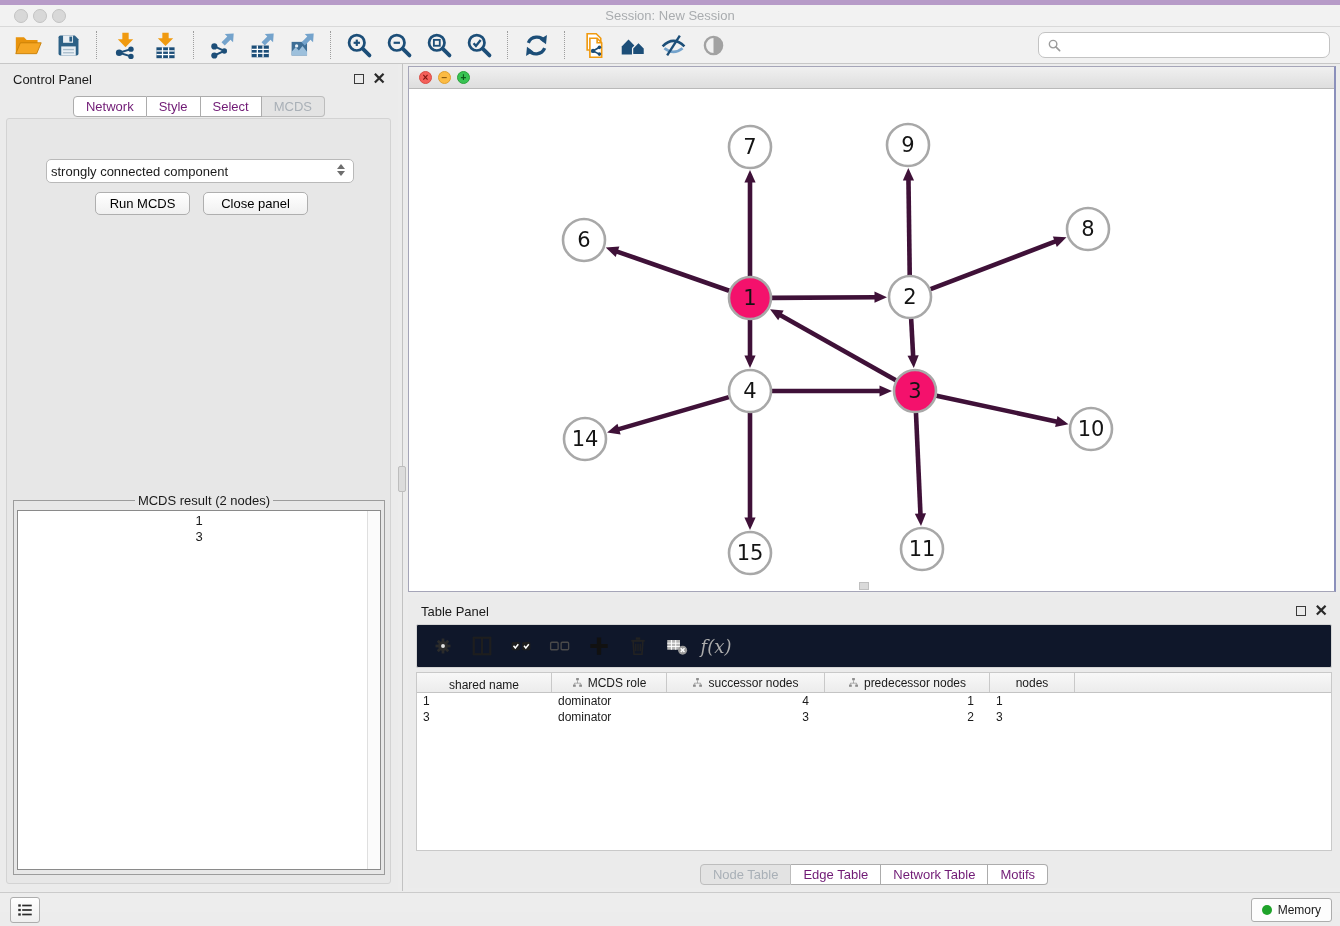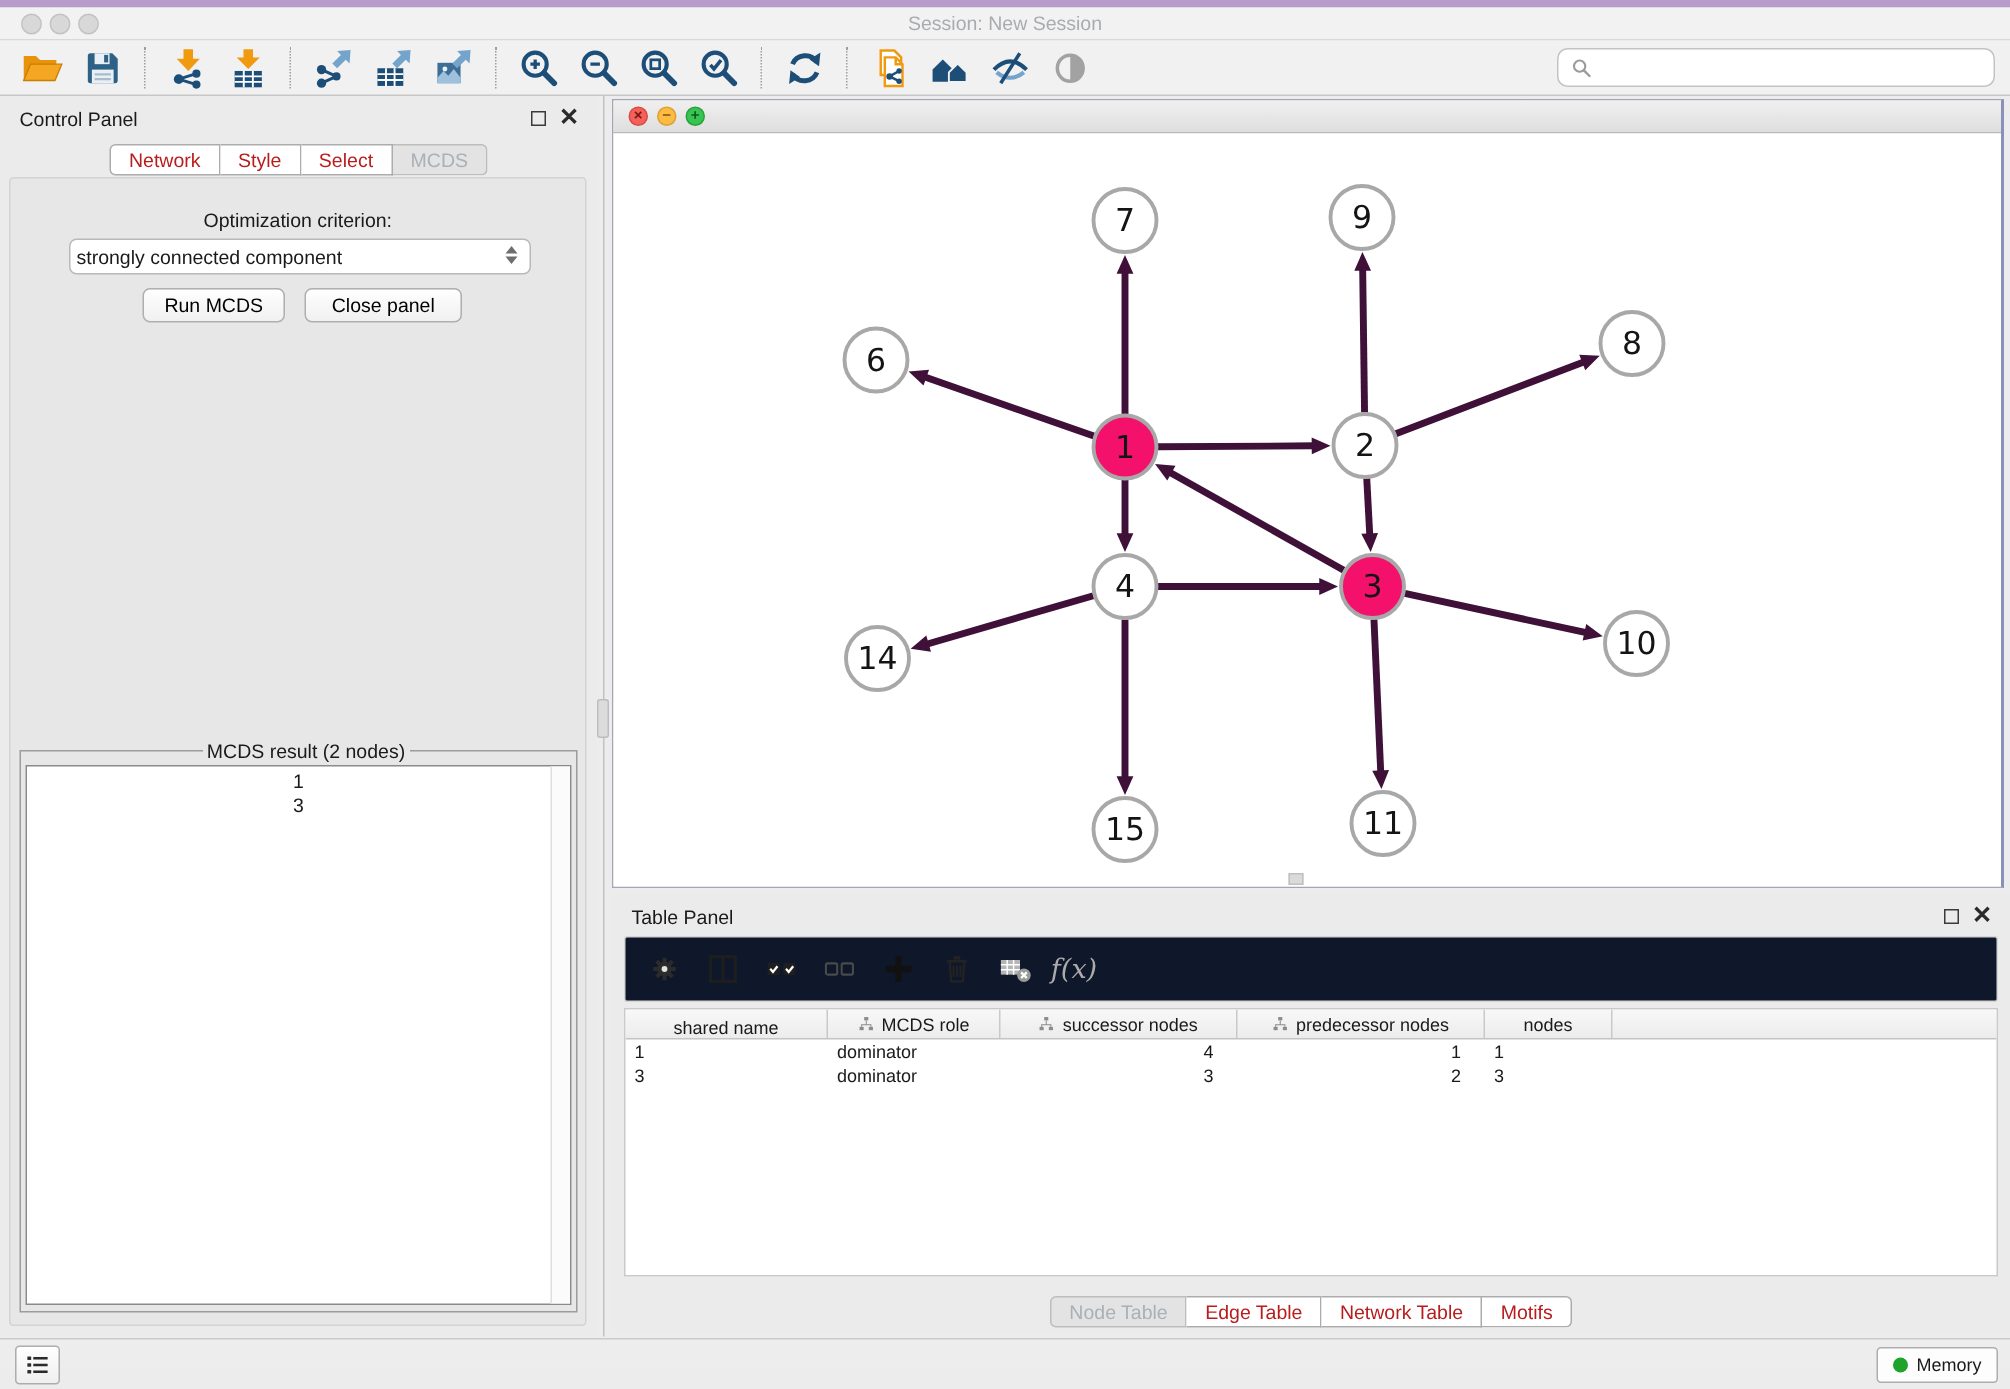--- a/index.html
+++ b/index.html
@@ -19,21 +19,21 @@
   .search-wrap input { border:none; outline:none; flex:1; font-size:13px; background:transparent; height:100%; }
 
   .panel-header { position:relative; height:30px; }
   .panel-title { position:absolute; left:13px; top:8px; font-size:13px; }
   .win-btns { position:absolute; right:12px; top:9px; display:flex; gap:9px; align-items:center; }
   .float-btn { width:10px; height:10px; border:1.5px solid #3A3A3A; background:transparent; }
   .close-btn { font-size:16px; font-weight:bold; color:#2A2A2A; line-height:11px; }
 
   .control-panel { position:absolute; left:0; top:64px; width:398px; height:827px; background:#EBEBEB; }
   .cp-tabs { position:absolute; left:0; top:32px; width:100%; display:flex; justify-content:center; }
-  .tab { font-size:13px; height:21px; line-height:19px; padding:0 12px; background:#fff; border:1px solid #ACACAC; border-left:none; color:#b91c1c; cursor:default; }
+  .tab { font-size:13px; height:21px; line-height:19px; padding:0 12px; background:#fff; border:1px solid #ACACAC; border-left:none; color:#701a75; cursor:default; }
   .tab:first-child { border-left:1px solid #ACACAC; border-top-left-radius:4px; border-bottom-left-radius:4px; }
   .tab:last-child { border-top-right-radius:4px; border-bottom-right-radius:4px; }
   .tab.active { background:#E3E3E3; color:#A9B0B7; border-color:#BDBDBD; }
   .cp-body { position:absolute; left:6px; top:54px; width:385px; height:766px; background:#E7E7E7; border:1px solid #D3D3D3; border-radius:3px; }
   .opt-label { position:absolute; top:20px; width:100%; text-align:center; font-size:13px; }
   .dropdown { position:absolute; left:39px; top:40px; width:308px; height:24px; background:#fff; border:1px solid #B9B9B9; border-radius:5px; font-size:13px; display:flex; align-items:center; padding-left:4px; }
   .dd-stepper { position:absolute; right:8px; top:4px; display:flex; flex-direction:column; align-items:center; gap:2px; }
   .tri-up { width:0; height:0; border-left:4px solid transparent; border-right:4px solid transparent; border-bottom:5px solid #6E6E6E; }
   .tri-down { width:0; height:0; border-left:4px solid transparent; border-right:4px solid transparent; border-top:5px solid #6E6E6E; }
   .cp-btn { position:absolute; top:73px; height:23px; background:linear-gradient(#FFFFFF,#F0F0F0); border:1px solid #AFAFAF; border-radius:5px; font-size:13px; font-family:"Liberation Sans",sans-serif; padding:0 4px; text-align:center; }
@@ -259,21 +259,20 @@
       <span class="close-btn">✕</span>
     </span>
   </div>
   <div class="cp-tabs" id="cp-tabs">
       <div class="tab">Network</div>
       <div class="tab">Style</div>
       <div class="tab">Select</div>
       <div class="tab active">MCDS</div>
     </div>
   <div class="cp-body">
-    <div class="opt-label">Optimization criterion:</div>
     <div class="dropdown">
       <span>strongly connected component</span>
       <span class="dd-stepper">
           <span class="tri-up"></span>
           <span class="tri-down"></span>
         </span>
     </div>
     <button class="cp-btn" style="left:88px;width:95px">Run MCDS</button>
     <button class="cp-btn" style="left:196px;width:105px">Close panel</button>
     <fieldset class="result-fieldset">

